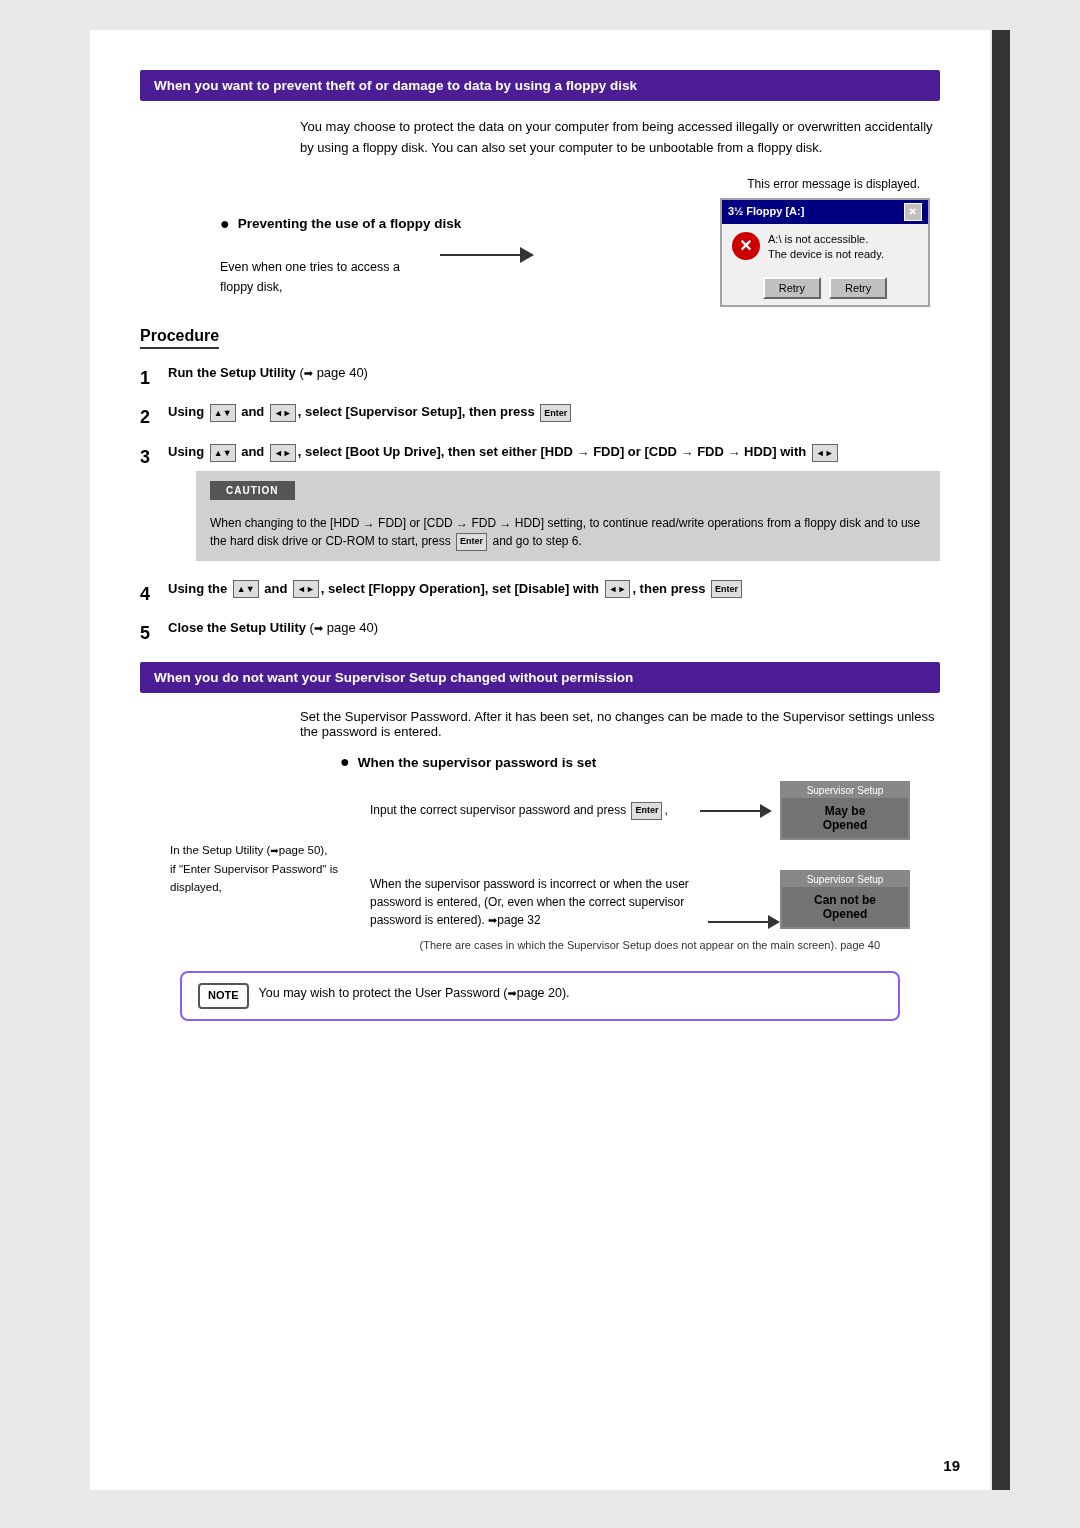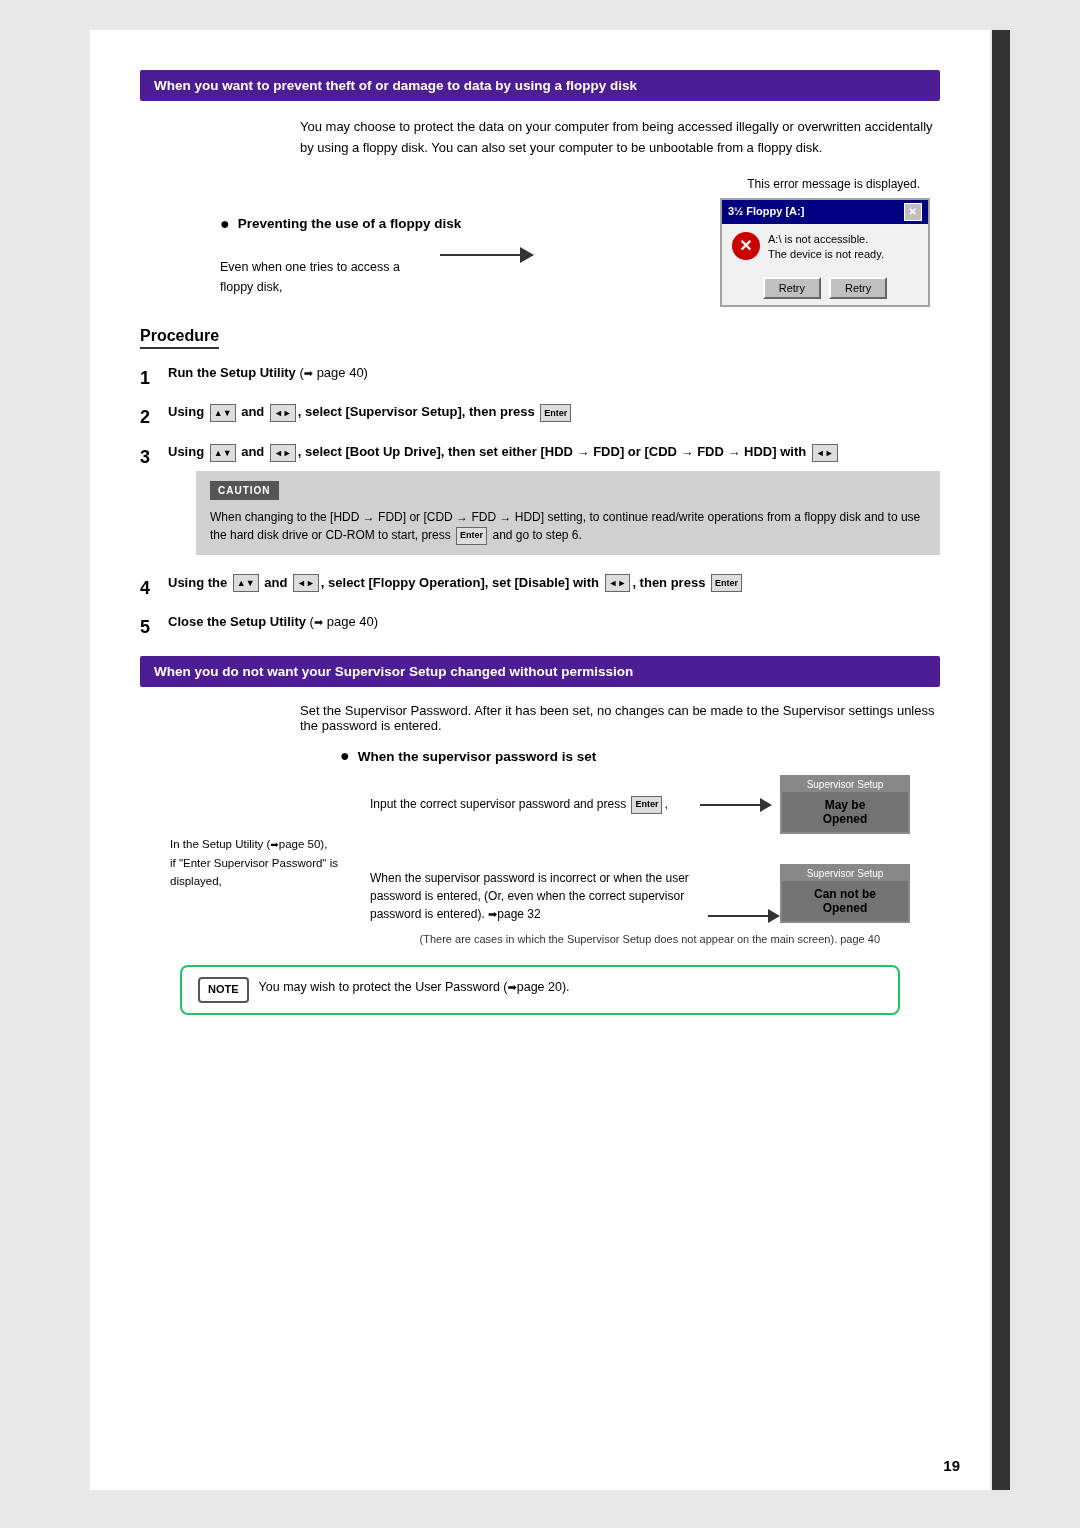--- a/index.html
+++ b/index.html
@@ -202,23 +202,23 @@
       margin: 8px 0 8px 28px;
       font-size: 12px;
       line-height: 1.5;
     }
     .caution-label {
       background: #555;
       color: #fff;
       font-size: 10px;
       font-weight: bold;
       letter-spacing: 1px;
-      padding: 2px 8px;
+      padding: 2px 16px;
       display: inline-block;
-      margin-bottom: 8px;
+      margin-bottom: 14px;
     }
     .sv-box {
       border: 2px solid #888;
       background: #737373;
       width: 130px;
       font-size: 11px;
       text-align: center;
     }
     .sv-box-title {
       background: #888;
@@ -229,21 +229,21 @@
     .sv-box-body {
       padding: 6px 4px;
       font-weight: bold;
       font-size: 12px;
     }
     .sv-box.may-be .sv-box-title { background: #888; }
     .sv-box.cannot .sv-box-title { background: #888; }
 
     
     .note-box {
-      border: 2px solid #22c55e;
+      border: 2px solid #8b5cf6;
       border-radius: 8px;
       padding: 10px 16px;
       margin-top: 20px;
       font-size: 12.5px;
       line-height: 1.6;
       display: flex;
       align-items: flex-start;
       gap: 10px;
     }
     .note-label {

